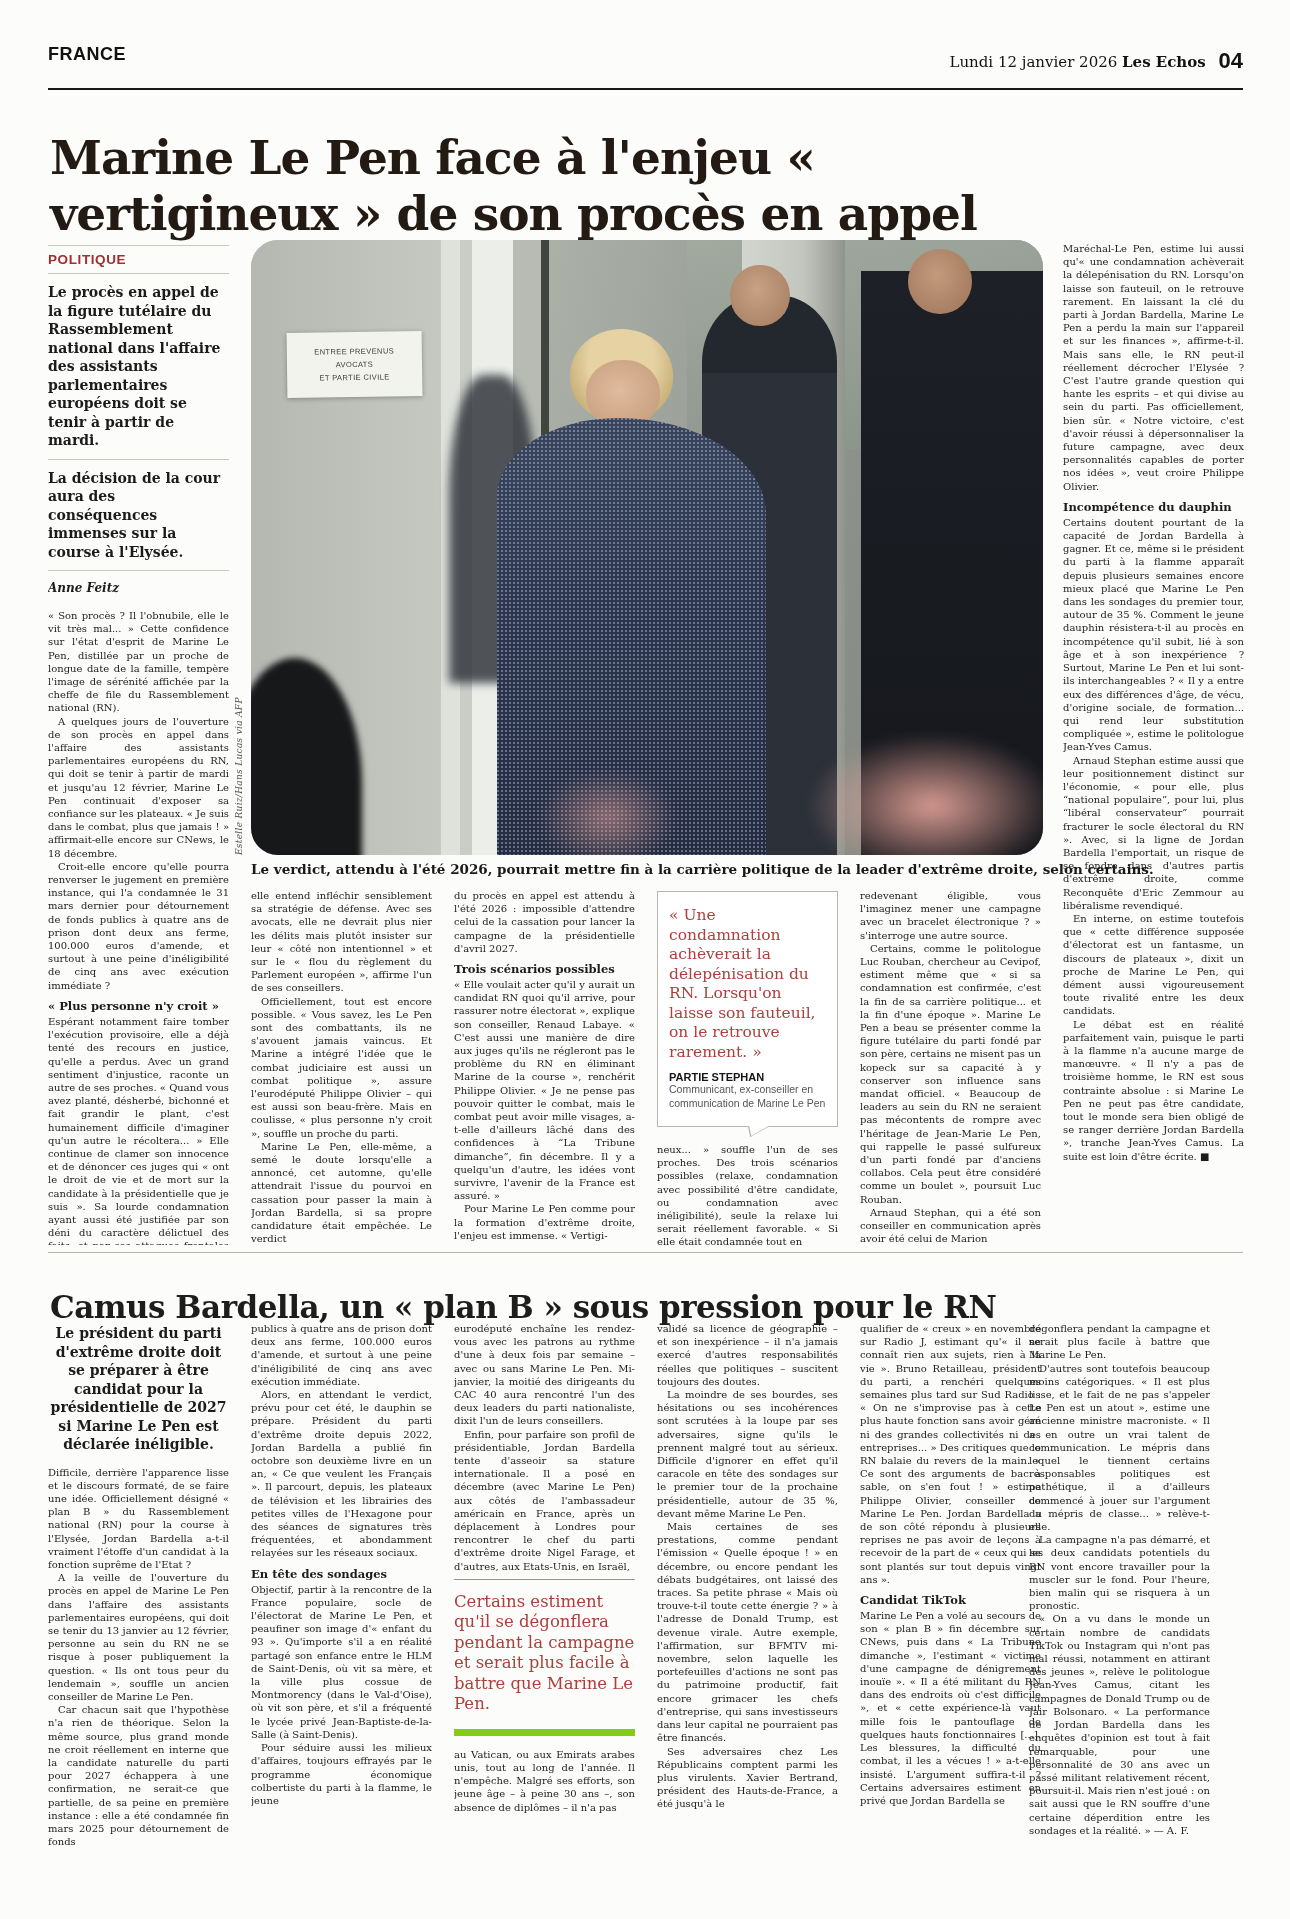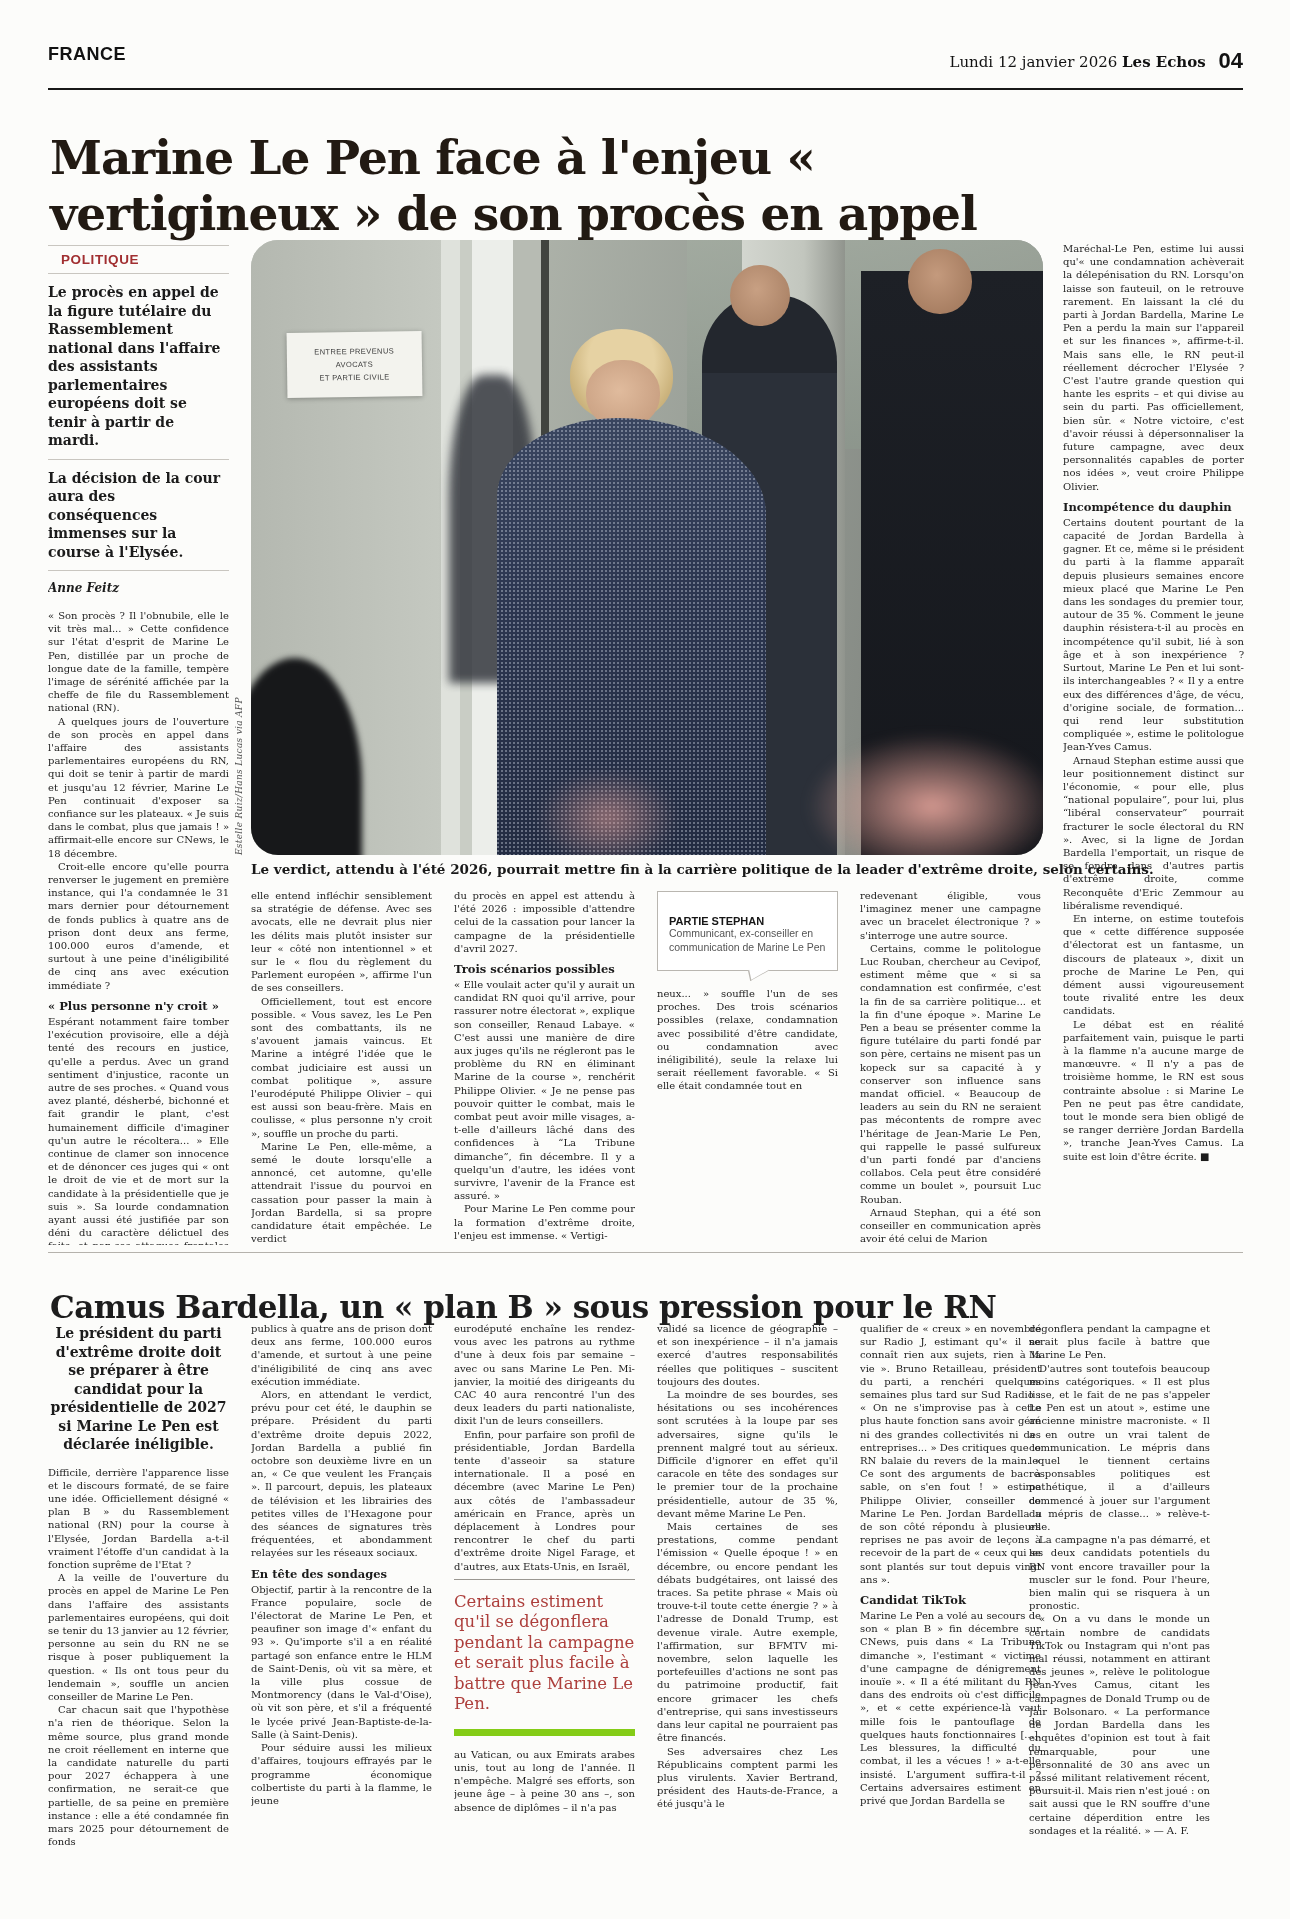--- a/index.html
+++ b/index.html
@@ -17,21 +17,21 @@
   .headline1{position:absolute;left:50px;top:99px;width:1045px;font-weight:bold;
         font-size:47px;line-height:56px;letter-spacing:-1px;color:#221a13;}
   
   .col{position:absolute;width:181px;overflow:hidden;text-align:justify;}
   .para{margin:0 0 0 0;font-size:10px;line-height:13.2px;text-indent:10px;}
   .para.cont{text-indent:0;}
   .subhead{margin:7px 0 2px;font-size:11.5px;line-height:14px;font-weight:bold;text-align:left;text-indent:0;}
   .hr{height:1px;background:#c9c6c0;border:0;margin:0;}
   
   .kicker{font-family:"Liberation Sans",sans-serif;font-weight:bold;font-size:13.5px;
-        letter-spacing:.6px;color:#a12f31;margin:6px 13px;text-align:left;}
+        letter-spacing:.6px;color:#a12f31;margin:6px 0;text-align:left;}
   .intro{font-weight:bold;font-size:14px;line-height:18.5px;color:#1b1b1b;margin:9px 0;text-align:left;}
   .author{font-weight:bold;font-style:italic;font-size:12px;margin:10px 0 14px;text-align:left;}
   
   .photo{position:absolute;left:251px;top:240px;width:792px;height:615px;overflow:hidden;
         background:linear-gradient(100deg,#c2c6bf 0%,#aeb3aa 30%,#9aa098 55%,#868b85 78%,#6f736e 100%);border-radius:27px;}
   .photo div{position:absolute;}
   .ph-wall-left{left:0;top:0;width:26%;height:100%;background:linear-gradient(90deg,#b4b8b0,#c6cac2);}
   .ph-doorframe{left:24%;top:0;width:13%;height:100%;
         background:linear-gradient(90deg,#dfe2dc 0 18%,#c9cdc5 18% 30%,#eceeea 30% 70%,#b7bbb3 70% 100%);}
   .ph-doorline{left:36.6%;top:0;width:1%;height:100%;background:#41443f;}
@@ -152,20 +152,21 @@
       <p class="para">Marine Le Pen, elle-même, a semé le doute lorsqu'elle a annoncé, cet automne, qu'elle attendrait l'issue du pourvoi en cassation pour passer la main à Jordan Bardella, si sa propre candidature était empêchée. Le verdict</p>
     </div>
   <div class="col" style="left:454px;top:889px;height:356px;">
       <p class="para cont">du procès en appel est attendu à l'été 2026 : impossible d'attendre celui de la cassation pour lancer la campagne de la présidentielle d'avril 2027.</p>
       <h3 class="subhead">Trois scénarios possibles</h3>
       <p class="para cont">« Elle voulait acter qu'il y aurait un candidat RN quoi qu'il arrive, pour rassurer notre électorat », explique son conseiller, Renaud Labaye. « C'est aussi une manière de dire aux juges qu'ils ne régleront pas le problème du RN en éliminant Marine de la course », renchérit Philippe Olivier. « Je ne pense pas pouvoir quitter le combat, mais le combat peut avoir mille visages, a-t-elle d'ailleurs lâché dans des confidences à “La Tribune dimanche”, fin décembre. Il y a quelqu'un d'autre, les idées vont survivre, l'avenir de la France est assuré. »</p>
       <p class="para">Pour Marine Le Pen comme pour la formation d'extrême droite, l'enjeu est immense. « Vertigi-</p>
     </div>
   <div class="col" style="left:657px;top:889px;height:356px;">
       <div class="quote-box">
+        <div class="quote-text">« Une condamnation achèverait la délepénisation du RN. Lorsqu'on laisse son fauteuil, on le retrouve rarement. »</div>
         <div class="quote-name">PARTIE STEPHAN</div>
         <div class="quote-role">Communicant, ex-conseiller en communication de Marine Le Pen</div>
         <div class="quote-tail"></div>
       </div>
       <p class="para cont">neux... » souffle l'un de ses proches. Des trois scénarios possibles (relaxe, condamnation avec possibilité d'être candidate, ou condamnation avec inéligibilité), seule la relaxe lui serait réellement favorable. « Si elle était condamnée tout en</p>
     </div>
   <div class="col" style="left:860px;top:889px;height:356px;">
       <p class="para cont">redevenant éligible, vous l'imaginez mener une campagne avec un bracelet électronique ? » s'interroge une autre source.</p>
       <p class="para">Certains, comme le politologue Luc Rouban, chercheur au Cevipof, estiment même que « si sa condamnation est confirmée, c'est la fin de sa carrière politique... et la fin d'une époque ». Marine Le Pen a beau se présenter comme la figure tutélaire du parti fondé par son père, certains ne misent pas un kopeck sur sa capacité à y conserver son influence sans mandat officiel. « Beaucoup de leaders au sein du RN ne seraient pas mécontents de rompre avec l'héritage de Jean-Marie Le Pen, qui rappelle le passé sulfureux d'un parti fondé par d'anciens collabos. Cela peut être considéré comme un boulet », poursuit Luc Rouban.</p>
       <p class="para">Arnaud Stephan, qui a été son conseiller en communication après avoir été celui de Marion</p>

